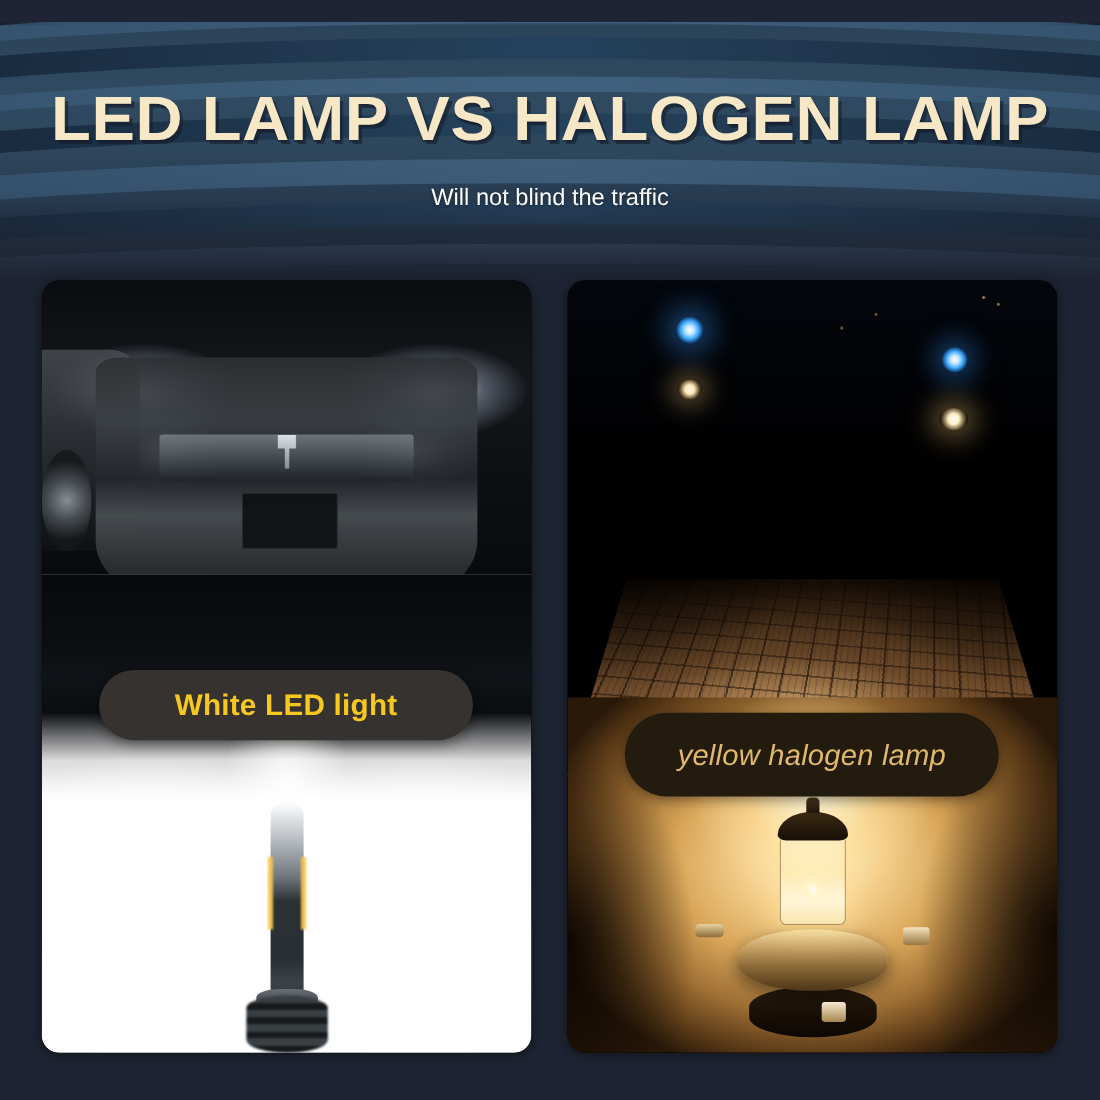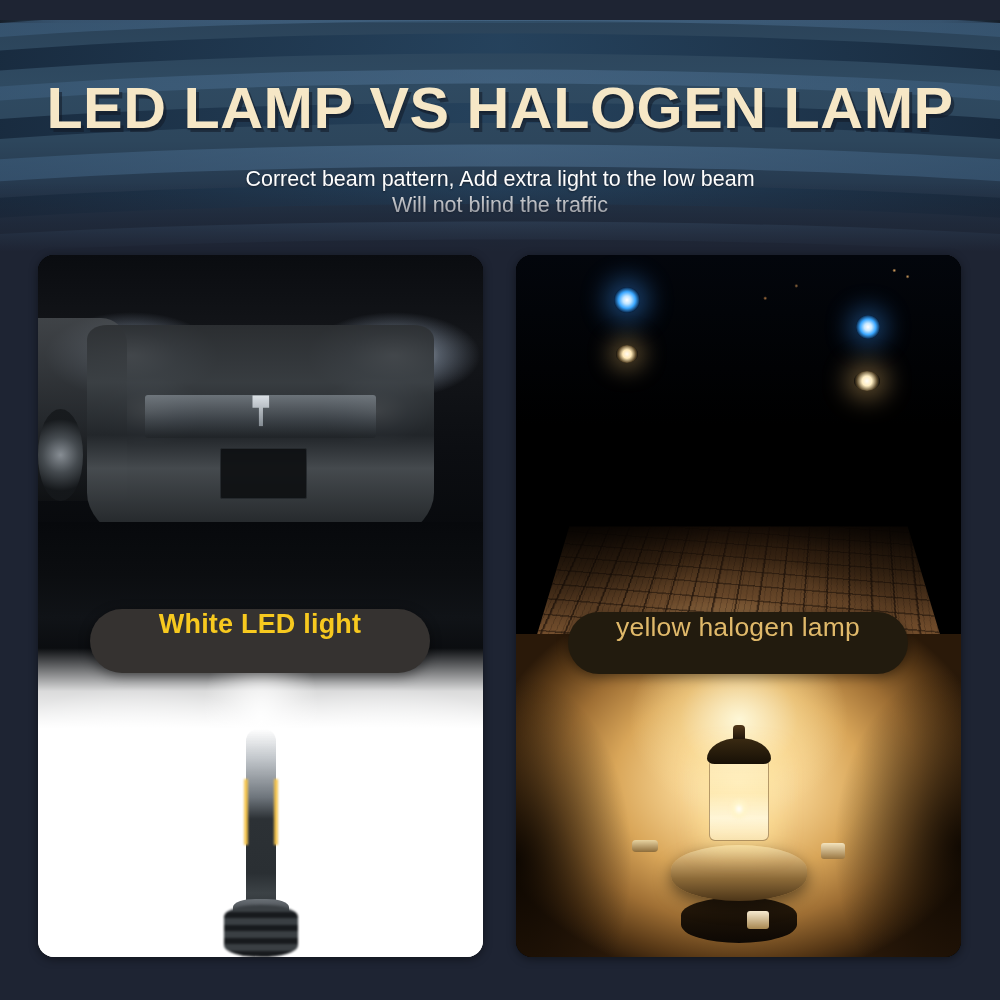--- a/index.html
+++ b/index.html
@@ -272,29 +272,29 @@
     bottom:2%;width:116px;height:46px;
     background:linear-gradient(180deg,#2b1d0c 0%,#170f06 60%,#0d0804 100%);
     border-radius:50%/40%;
   }
   .ph-r .tabL{position:absolute;left:26%;bottom:15%;width:26px;height:12px;background:linear-gradient(180deg,#e8d3a0,#8d6c3a);border-radius:4px;}
   .ph-r .tabR{position:absolute;right:26%;bottom:14%;width:24px;height:16px;background:linear-gradient(180deg,#f3e3bd,#9a7742);border-radius:3px;}
   .ph-r .tabB{position:absolute;left:52%;bottom:4%;width:22px;height:18px;background:linear-gradient(180deg,#f6ead0,#a78750);border-radius:3px;}
 
   
   .pill{
-    position:absolute;border-radius:40px;display:flex;justify-content:center;
+    position:absolute;border-radius:40px;display:flex;align-items:center;justify-content:center;
     box-shadow:0 3px 12px rgba(0,0,0,.45);
   }
   .pill-led{
     left:90px;top:609px;width:340px;height:64px;background:#353230;
   }
   .pill-led span{color:#f7c91f;font-size:27px;font-weight:bold;letter-spacing:.2px;}
   .pill-hal{
-    left:568px;top:612px;width:340px;height:62px;background:#221b0e;
+    left:568px;top:648px;width:340px;height:76px;background:#221b0e;font-style:italic;
   }
   .pill-hal span{color:#e0b96a;font-size:26.5px;font-weight:500;letter-spacing:.2px;}
 </style>
 </head>
 <body>
 
 <div class="poster">
 
   <div class="header">
     <div class="topline"></div>
@@ -319,21 +319,20 @@
       <path d="M0,144 C300,116 820,116 1120,144 L1120,164 C820,136 300,136 0,164 Z" fill="url(#sg)"></path>
       <path d="M0,184 C300,158 820,158 1120,184 L1120,206 C820,180 300,180 0,206 Z" fill="url(#sl)"></path>
       <path d="M0,222 C300,198 820,198 1120,222 L1120,242 C820,218 300,218 0,242 Z" fill="url(#sg)"></path>
       <path d="M0,258 C300,236 820,236 1120,258 L1120,276 C820,254 300,254 0,276 Z" fill="url(#sl)"></path>
       <path d="M0,292 C300,272 820,272 1120,292 L1120,312 C820,292 300,292 0,312 Z" fill="url(#sg)"></path>
     </svg>
 
     <div class="title">LED LAMP VS HALOGEN LAMP</div>
 
     <div class="subtitle">
-      <span>Correct beam pattern, Add extra light to the low beam</span>
       <span class="l2">Will not blind the traffic</span>
     </div>
 
     <div class="fadebottom"></div>
   </div>
 
   <div class="panels">
 
     <div class="panel panel-left">
       <div class="ph-l">

